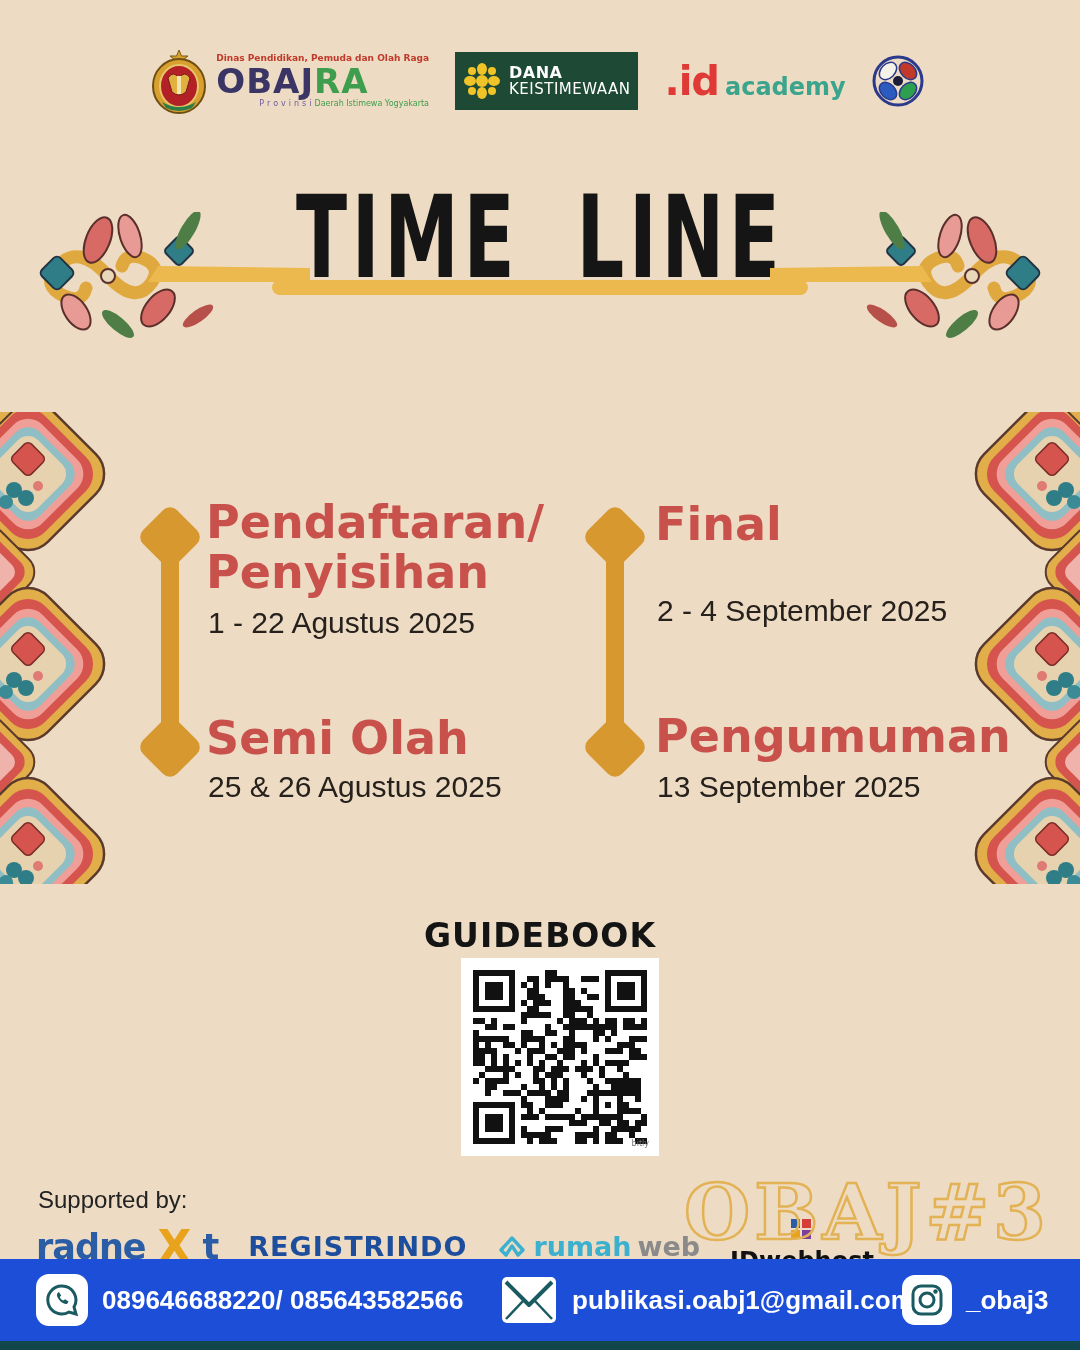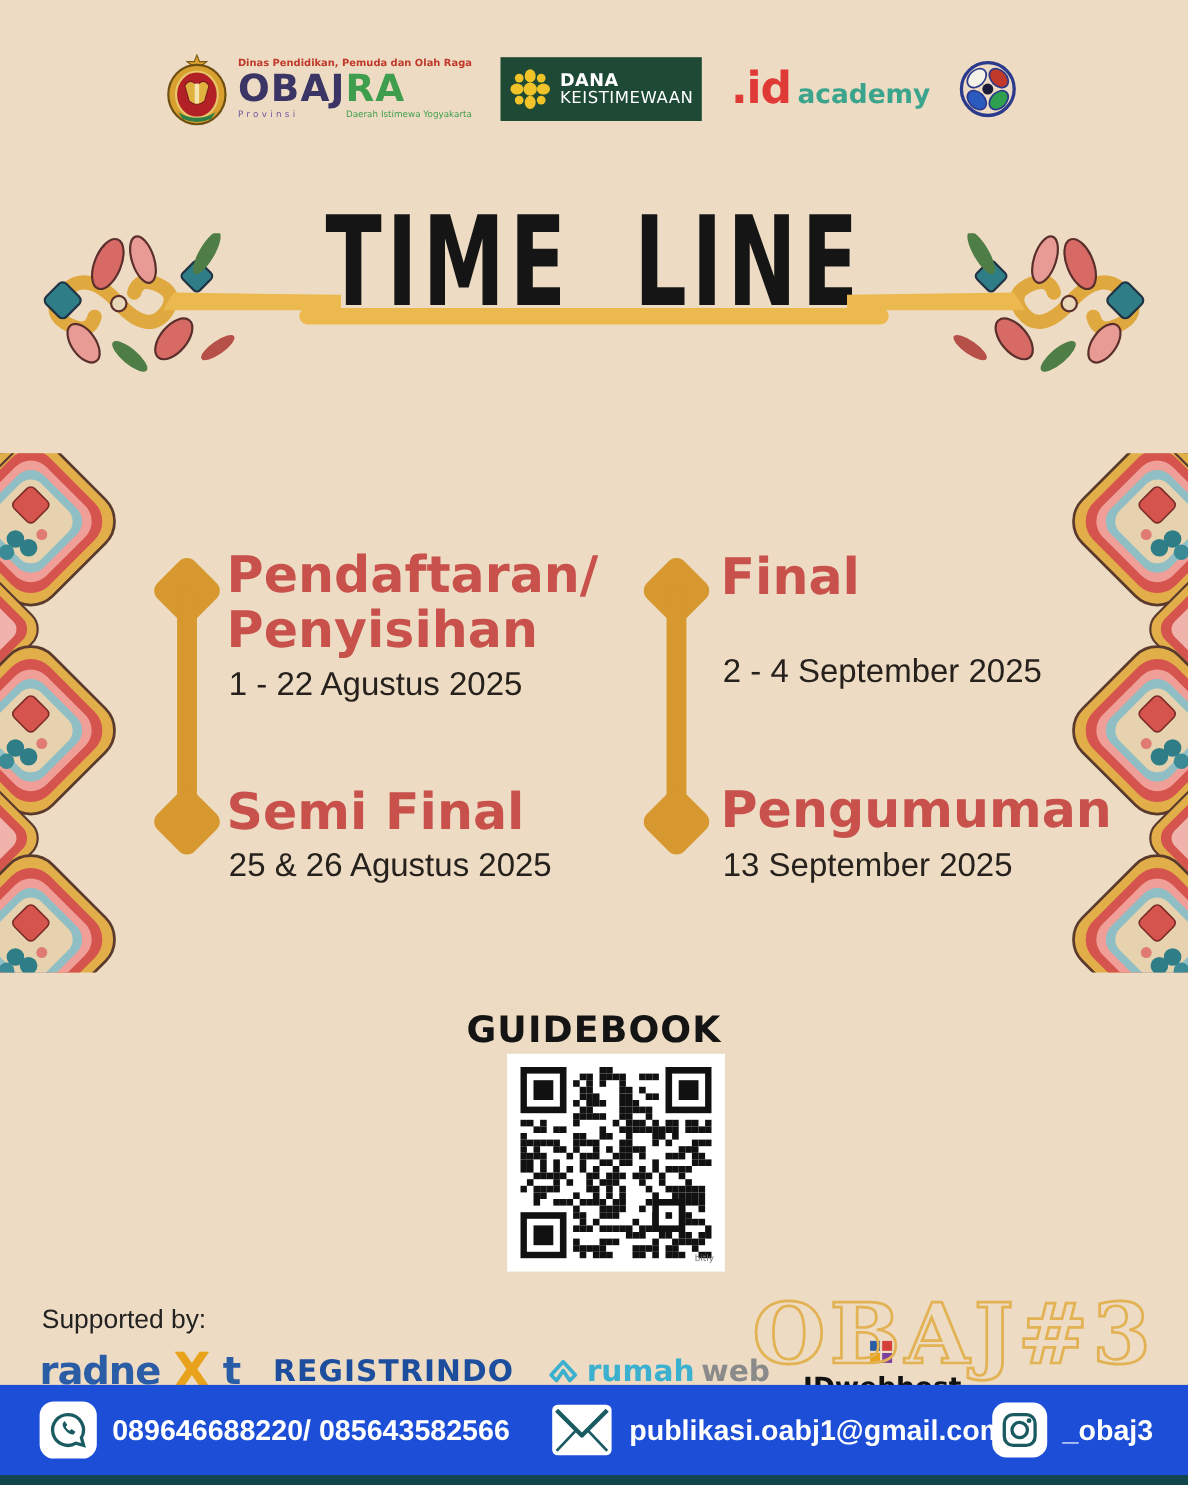--- a/index.html
+++ b/index.html
@@ -8,21 +8,21 @@
     background:#eddcc3;font-family:"DejaVu Sans","Liberation Sans",sans-serif;
   }
   
   .logo-row{position:absolute;top:48px;left:0;width:980px;display:flex;justify-content:center;align-items:center;gap:26px;margin-left:46px;}
   .dikpora{display:flex;align-items:center;gap:6px;}
   .dikpora-text{display:flex;flex-direction:column;line-height:1;}
   .dikpora-dept{font-size:9px;color:#c0392b;font-weight:bold;margin-bottom:2px;white-space:nowrap;}
   .dikpora-name{font-size:34px;font-weight:bold;letter-spacing:1px;line-height:0.95;}
   .dikpora-name .p1{color:#3b3566;}
   .dikpora-name .p2{color:#3f9e4d;}
-  .dikpora-subrow{display:flex;justify-content:space-between;margin-top:2px;}
+  .dikpora-subrow{display:flex;justify-content:flex-end;margin-top:2px;}
   .dikpora-sub1{font-size:8px;color:#6d5a9c;letter-spacing:3px;}
   .dikpora-sub2{font-size:8px;color:#3f9e4d;}
   .dana-badge{background:#1d4935;display:flex;align-items:center;gap:8px;padding:9px 8px;height:40px;}
   .dana-text{color:#fff;line-height:1.02;}
   .dana-l1{font-size:16px;font-weight:bold;letter-spacing:.5px;}
   .dana-l2{font-size:15px;letter-spacing:.5px;}
   .idacad{display:flex;align-items:baseline;gap:6px;}
   .idacad .p1{color:#e03a36;font-size:40px;font-weight:800;letter-spacing:-1px;}
   .idacad .p2{color:#3aa58c;font-size:24px;font-weight:600;}
   
@@ -210,21 +210,21 @@
   <svg class="connector" style="left:585px;top:505px;height:280px;" viewBox="0 0 60 280">
     <rect x="6" y="8" width="48" height="48" rx="10" fill="#d6982f" transform="rotate(45 30 32)"></rect>
     <rect x="21" y="30" width="18" height="220" rx="9" fill="#d6982f"></rect>
     <rect x="6" y="218" width="48" height="48" rx="10" fill="#d6982f" transform="rotate(45 30 242)"></rect>
   </svg>
 
   <div class="tl-heading" style="left:206px;top:498px;">Pendaftaran/
 Penyisihan</div>
   <div class="tl-date" style="left:208px;top:606px;">1 - 22 Agustus 2025</div>
 
-  <div class="tl-heading" style="left:206px;top:714px;">Semi Final</div>
+  <div class="tl-heading" style="left:206px;top:714px;">Semi Olah</div>
   <div class="tl-date" style="left:208px;top:770px;">25 &amp; 26 Agustus 2025</div>
 
   <div class="tl-heading" style="left:655px;top:500px;">Final</div>
   <div class="tl-date" style="left:657px;top:560px;margin-top:34px;">2 - 4 September 2025</div>
 
   <div class="tl-heading" style="left:655px;top:712px;">Pengumuman</div>
   <div class="tl-date" style="left:657px;top:770px;">13 September 2025</div>
 
   <div class="guidebook-label">GUIDEBOOK</div>
   <div class="qr-box">

